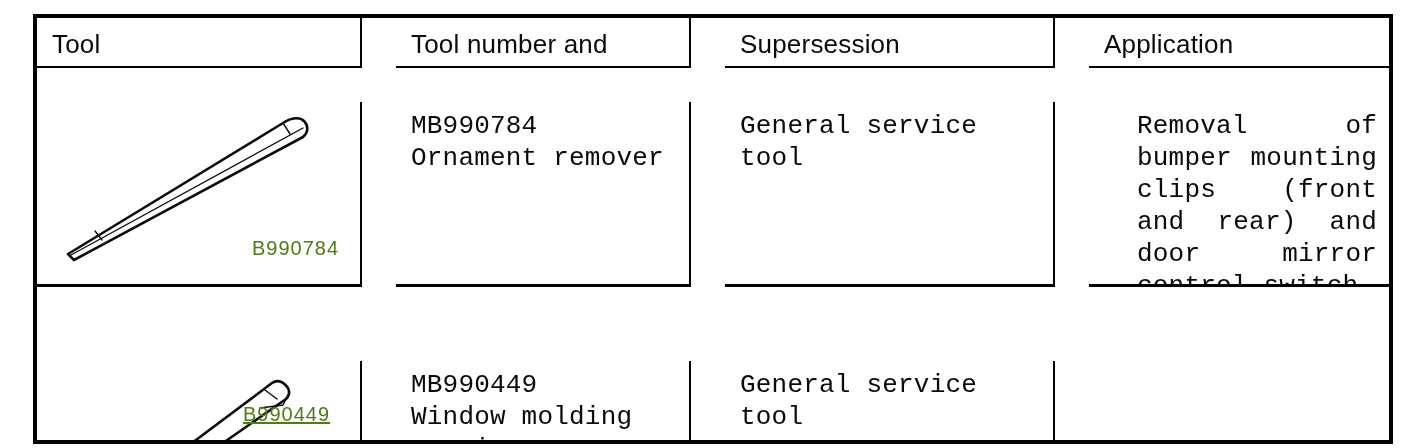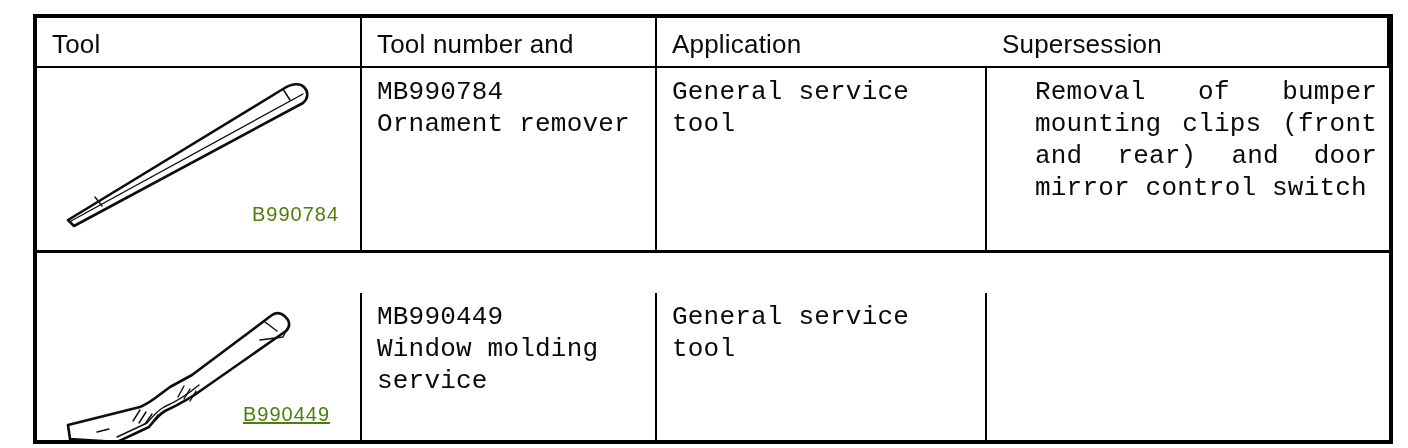--- a/index.html
+++ b/index.html
@@ -19,20 +19,21 @@
     position: absolute;
     left: 33px;
     top: 14px;
     width: 1352px;
     height: 422px;
     border: 4px solid #000;
     display: grid;
     grid-template-columns: 325px 295px 330px 1fr;
     grid-template-rows: 50px 185px 1fr;
     background: #ffffff;
+    gap: 34px;
   }
   .cell {
     box-sizing: border-box;
     border-right: 2px solid #000;
     position: relative;
     overflow: hidden;
   }
   .cell.last-col { border-right: none; }
   .cell.head {
     border-bottom: 2px solid #000;
@@ -91,25 +92,25 @@
 
 <div class="page">
   <div class="tool-table">
 
     <div class="cell head">
       <span>Tool</span>
     </div>
     <div class="cell head">
       <span>Tool number and name</span>
     </div>
+    <div class="cell head">
+      <span>Supersession</span>
+    </div>
     <div class="cell head last-col">
       <span>Application</span>
-    </div>
-    <div class="cell head">
-      <span>Supersession</span>
     </div>
 
     <div class="cell r1 figcell">
       <svg width="323" height="182" viewBox="0 0 323 182">
         <path class="tool-line" d="M31,152 L246,21 C255,15 263,15 267,19 C272,24 271,31 266,35 L37,158 Z"></path>
         <path class="tool-thin" d="M34,153 L266,26"></path>
         <path class="tool-thin" d="M246,21 L253,32"></path>
         <path class="tool-thin" d="M58,129 L65,138"></path>
       </svg>
       <span class="figlabel fl1">B990784</span>

